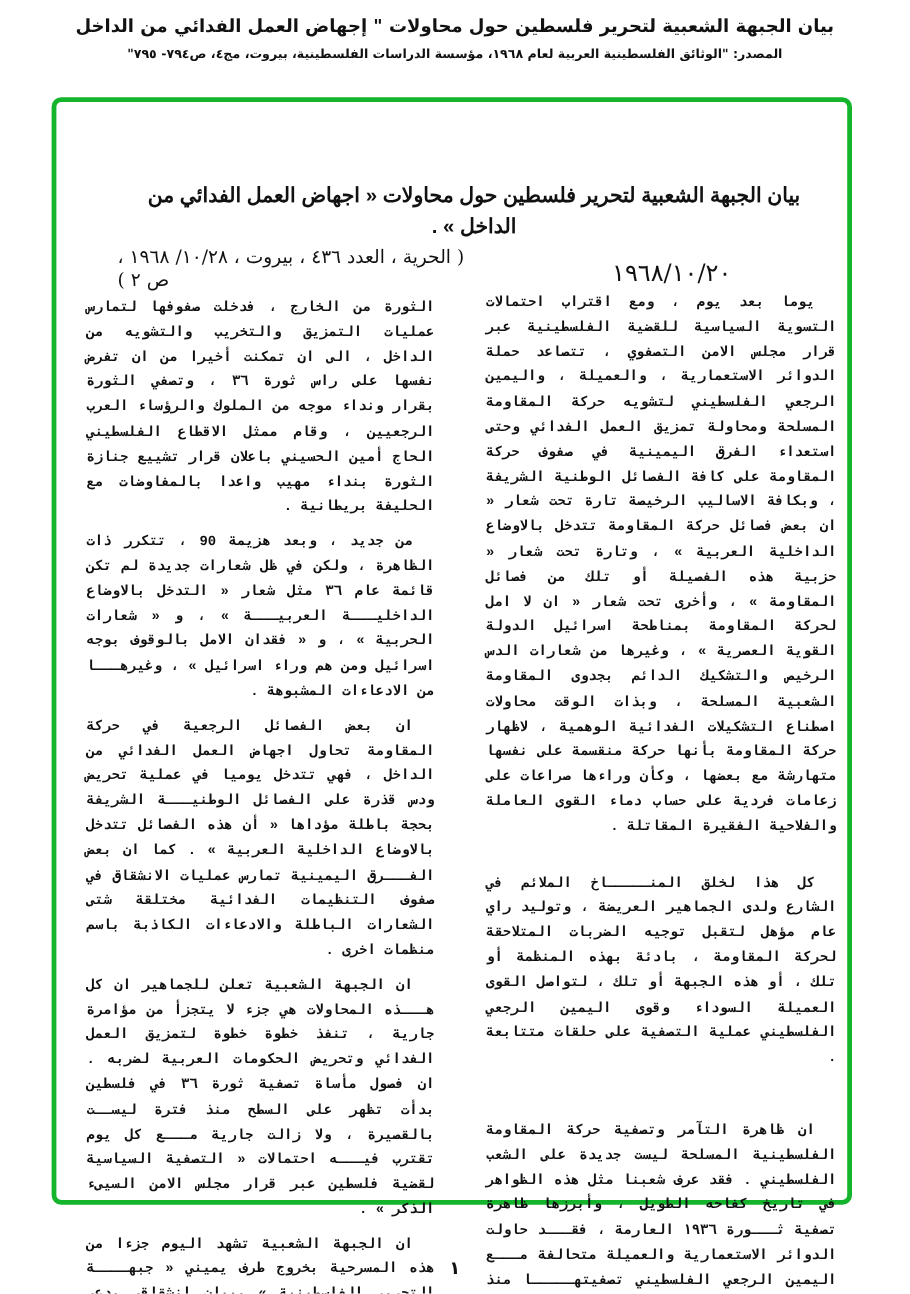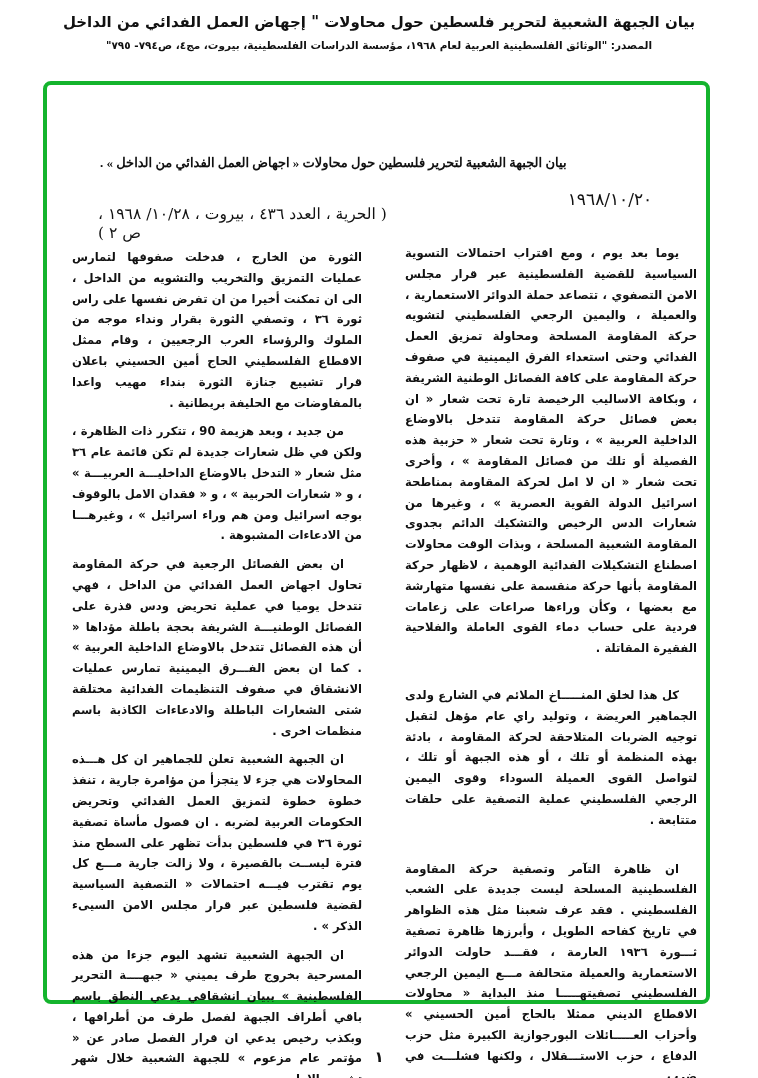--- a/index.html
+++ b/index.html
@@ -46,36 +46,36 @@
       border: 4px solid #14b42d;
       border-radius: 8px;
       box-sizing: border-box;
     }
     .doc-title {
       position: absolute;
       top: 150px;
       left: 100px;
       width: 590px;
       direction: rtl;
-      text-align: left;
-      font-family: Liberation Serif, serif;
+      text-align: center;
+      font-family: Liberation Sans, sans-serif;
       font-weight: bold;
-      font-size: 13px;
+      font-size: 17px;
       line-height: 26px;
       margin: 0;
     }
     .date-line {
       position: absolute;
-      top: 188px;
+      top: 216px;
       right: 48px;
       width: 200px;
       direction: rtl;
-      text-align: center;
+      text-align: left;
       font-family: "DejaVu Serif", serif;
-      font-size: 17px;
+      font-size: 20px;
       line-height: 22px;
     }
     .citation {
       position: absolute;
       top: 205px;
       left: 98px;
       width: 300px;
       direction: rtl;
       text-align: left;
       font-family: "DejaVu Serif", serif;
@@ -97,26 +97,27 @@
       width: 292px;
     }
     .col-left {
       top: 247px;
       left: 72px;
       width: 290px;
     }
     .para {
       margin: 0 0 8px 0;
       text-indent: 18px;
+      font-family: Liberation Mono, monospace;
     }
     .para.first-noindent {
       text-indent: 0;
     }
     .para.gap-after {
-      margin-bottom: 28px;
+      margin-bottom: 40px;
     }
     .page-number {
       position: absolute;
       top: 1048px;
       left: 0;
       width: 758px;
       text-align: center;
       font-family: "DejaVu Sans", sans-serif;
       font-weight: bold;
       font-size: 15px;

